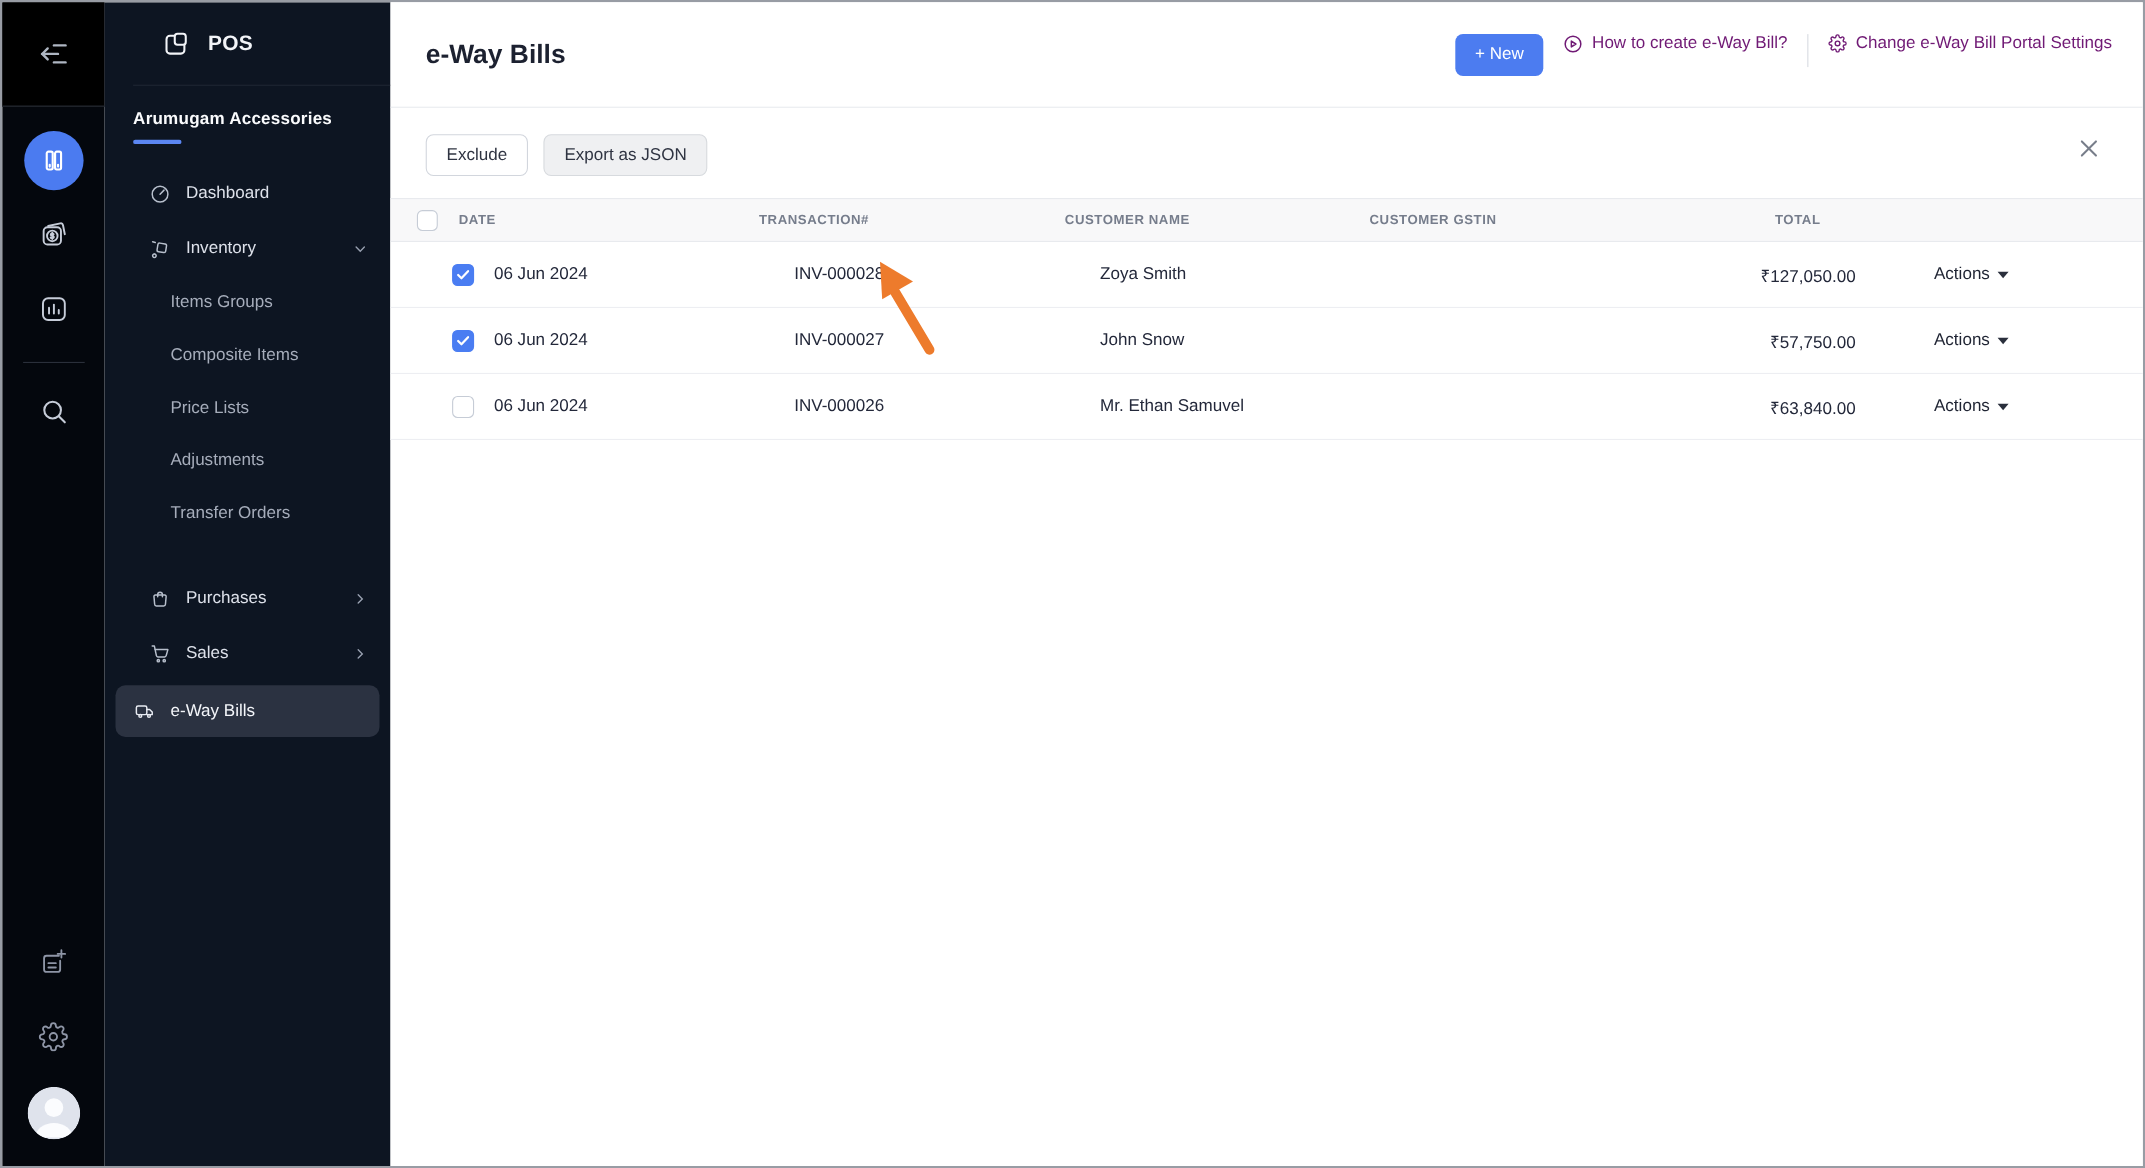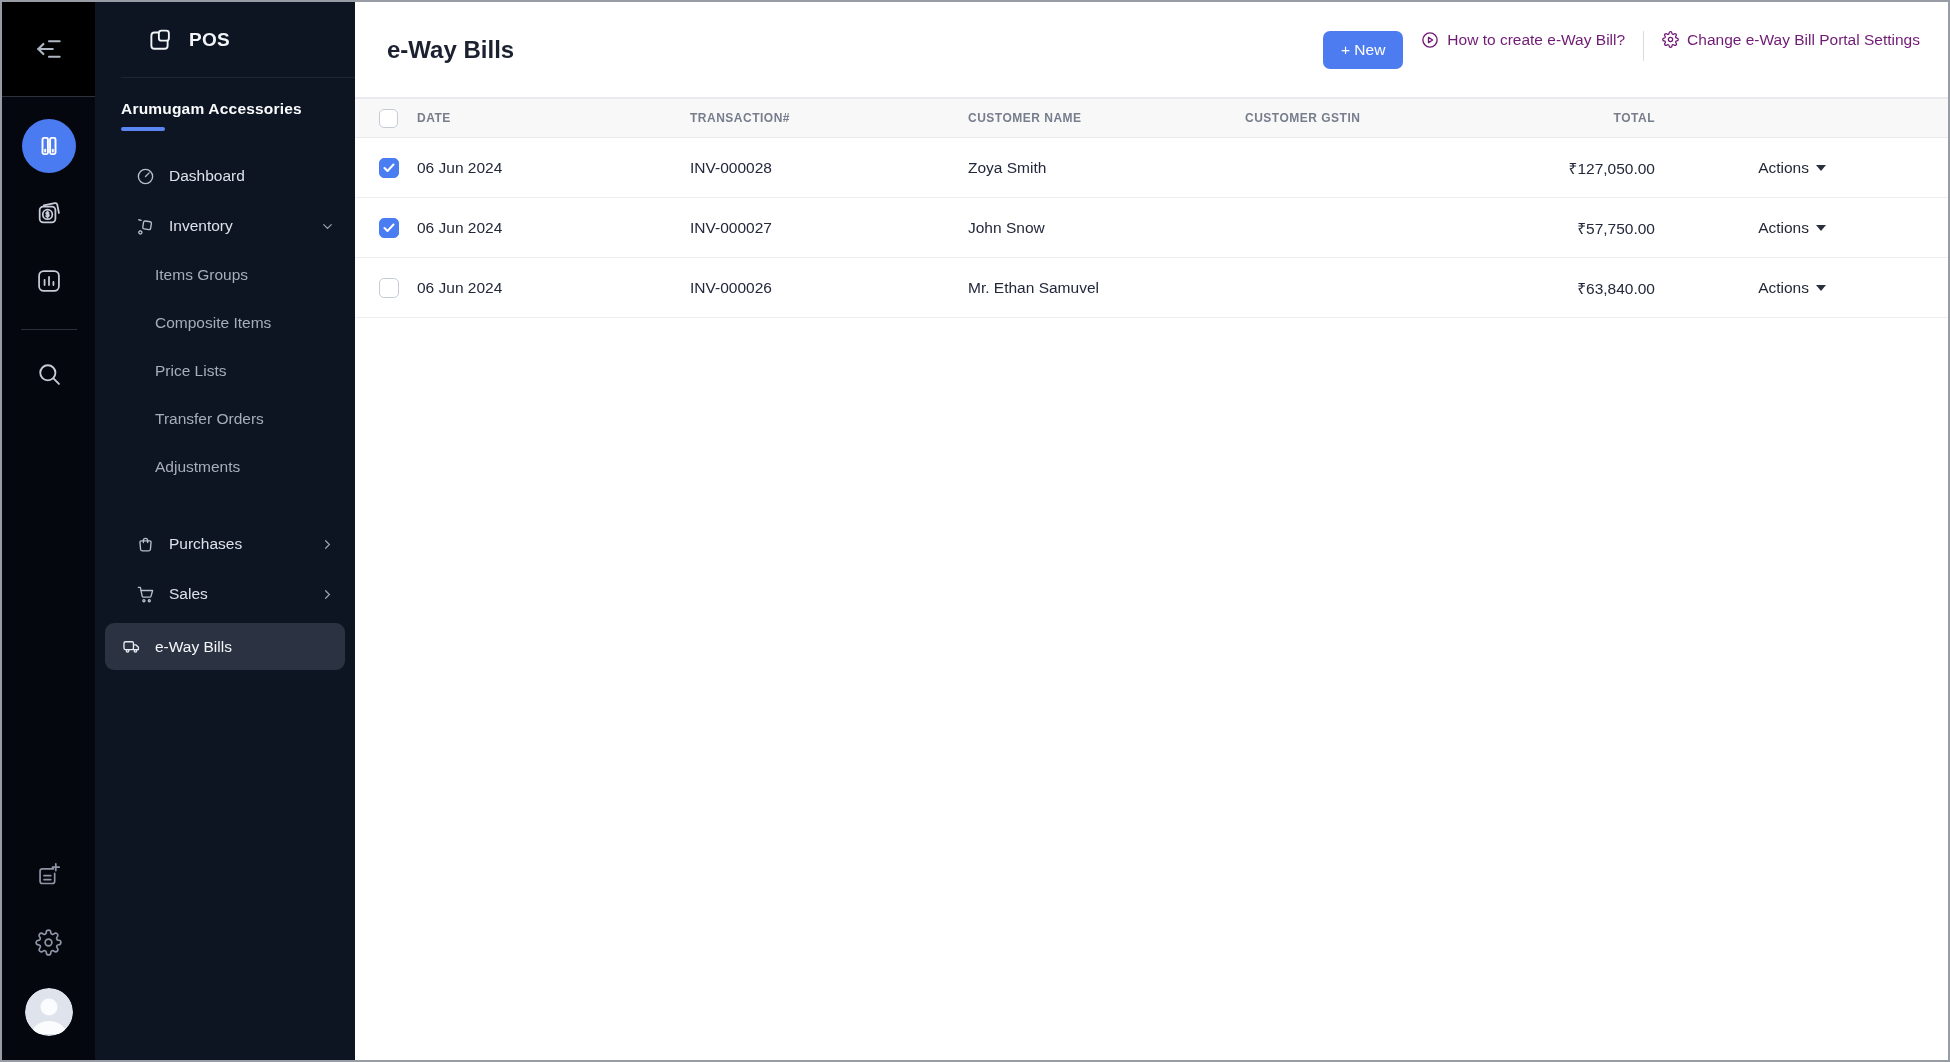--- a/index.html
+++ b/index.html
@@ -44,21 +44,21 @@
   .content { position:relative; flex:1; }
   .toolbar { display:flex; align-items:center; gap:14px; padding:24px 32px 20px 32px; position:relative; }
   .btn-light { font-family:inherit; font-size:15.5px; color:#2f3442; background:#fff; border:1px solid #d2d6dd; border-radius:7px; padding:9px 18px; cursor:pointer; }
   .btn-gray { background:#eff0f2; border-color:#d7dade; }
   .close-x { position:absolute; right:34px; top:22px; width:30px; height:30px; display:flex; align-items:center; justify-content:center; color:#787e8a; cursor:pointer; }
   .annot-arrow { position:absolute; left:435px; top:132px; pointer-events:none; }
 
   
   .tbl { width:100%; }
   .thead { display:flex; align-items:center; height:40px; background:#f8f8f9; border-top:1px solid #e8eaee; border-bottom:1px solid #e8eaee; font-size:12px; font-weight:700; letter-spacing:.5px; color:#767d8c; }
-  .trow { display:flex; align-items:center; height:60px; border-bottom:1px solid #edeef2; font-size:15.5px; color:#23283a; background:#fff; }
+  .trow { display:flex; align-items:center; height:60px; border-bottom:1px solid #edeef2; font-size:15.5px; color:#23283a; background:#fff;padding-left:32px; }
   .c-check { width:38px; padding-left:24px; display:flex; align-items:center; flex-shrink:0; box-sizing:content-box; }
   .c-date { width:273px; flex-shrink:0; }
   .c-txn { width:278px; flex-shrink:0; }
   .c-cust { width:277px; flex-shrink:0; }
   .c-gstin { width:260px; flex-shrink:0; }
   .c-total { width:150px; flex-shrink:0; text-align:right; }
   .c-actions { flex:1; text-align:right; padding-right:122px; }
   .checkbox { width:20px; height:20px; border-radius:5px; border:1px solid #c6ccd6; background:#fff; display:flex; align-items:center; justify-content:center; cursor:pointer; }
   .checkbox.checked { background:#4a7df2; border-color:#4a7df2; }
   .thead .checkbox { width:19px; height:19px; }
@@ -170,24 +170,24 @@
       <div class="nav-sub">
           <span>Items Groups</span>
         </div>
       <div class="nav-sub">
           <span>Composite Items</span>
         </div>
       <div class="nav-sub">
           <span>Price Lists</span>
         </div>
       <div class="nav-sub">
+          <span>Adjustments</span>
+        </div>
+      <div class="nav-sub">
           <span>Transfer Orders</span>
-        </div>
-      <div class="nav-sub">
-          <span>Adjustments</span>
         </div>
       <div class="nav-gap"></div>
       <div class="nav-item">
         <span class="nicon">
           <svg width="19" height="19" viewBox="0 0 24 24" fill="none" stroke="currentColor" stroke-width="1.7" stroke-linecap="round" stroke-linejoin="round">
             <path d="M6.5 7.5 h11 a1.5 1.5 0 0 1 1.5 1.6 l-.8 9 a2 2 0 0 1 -2 1.9 H7.8 a2 2 0 0 1 -2-1.9 l-.8-9 a1.5 1.5 0 0 1 1.5-1.6 z"></path>
             <path d="M9.3 9.5 V7 a2.7 2.7 0 0 1 5.4 0 v2.5"></path>
           </svg>
         </span>
         <span>Purchases</span>
@@ -243,20 +243,33 @@
           <svg width="17" height="17" viewBox="0 0 24 24" fill="none" stroke="currentColor" stroke-width="1.8" stroke-linecap="round" stroke-linejoin="round">
             <circle cx="12" cy="12" r="3"></circle>
             <path d="M19.4 15a1.65 1.65 0 0 0 .33 1.82l.06.06a2 2 0 0 1 0 2.83 2 2 0 0 1-2.83 0l-.06-.06a1.65 1.65 0 0 0-1.82-.33 1.65 1.65 0 0 0-1 1.51V21a2 2 0 0 1-2 2 2 2 0 0 1-2-2v-.09A1.65 1.65 0 0 0 9 19.4a1.65 1.65 0 0 0-1.82.33l-.06.06a2 2 0 0 1-2.83 0 2 2 0 0 1 0-2.83l.06-.06a1.65 1.65 0 0 0 .33-1.82 1.65 1.65 0 0 0-1.51-1H3a2 2 0 0 1-2-2 2 2 0 0 1 2-2h.09A1.65 1.65 0 0 0 4.6 9a1.65 1.65 0 0 0-.33-1.82l-.06-.06a2 2 0 0 1 0-2.83 2 2 0 0 1 2.83 0l.06.06a1.65 1.65 0 0 0 1.82.33H9a1.65 1.65 0 0 0 1-1.51V3a2 2 0 0 1 2-2 2 2 0 0 1 2 2v.09a1.65 1.65 0 0 0 1 1.51 1.65 1.65 0 0 0 1.82-.33l.06-.06a2 2 0 0 1 2.83 0 2 2 0 0 1 0 2.83l-.06.06a1.65 1.65 0 0 0-.33 1.82V9a1.65 1.65 0 0 0 1.51 1H21a2 2 0 0 1 2 2 2 2 0 0 1-2 2h-.09a1.65 1.65 0 0 0-1.51 1z"></path>
           </svg>
           <span>Change e-Way Bill Portal Settings</span>
         </a>
       </div>
     </div>
 
     <div class="content">
+      <div class="toolbar">
+        <button class="btn-light">Exclude</button>
+        <button class="btn-light btn-gray">Export as JSON</button>
+        <svg class="annot-arrow" width="90" height="95" viewBox="0 0 90 95">
+          <path d="M55 88 L24 36" stroke="#ed7b2c" stroke-width="9" stroke-linecap="round"></path>
+          <path d="M10 8 L40 26 L12 42 Z" fill="#ed7b2c"></path>
+        </svg>
+        <div class="close-x">
+          <svg width="22" height="22" viewBox="0 0 24 24" fill="none" stroke="currentColor" stroke-width="2" stroke-linecap="round">
+              <path d="M5 5 L19 19 M19 5 L5 19"></path>
+            </svg>
+        </div>
+      </div>
 
       <div class="tbl">
         <div class="thead">
           <div class="c-check">
               <span class="checkbox"></span>
             </div>
           <div class="c-date">DATE</div>
           <div class="c-txn">TRANSACTION#</div>
           <div class="c-cust">CUSTOMER NAME</div>
           <div class="c-gstin">CUSTOMER GSTIN</div>

